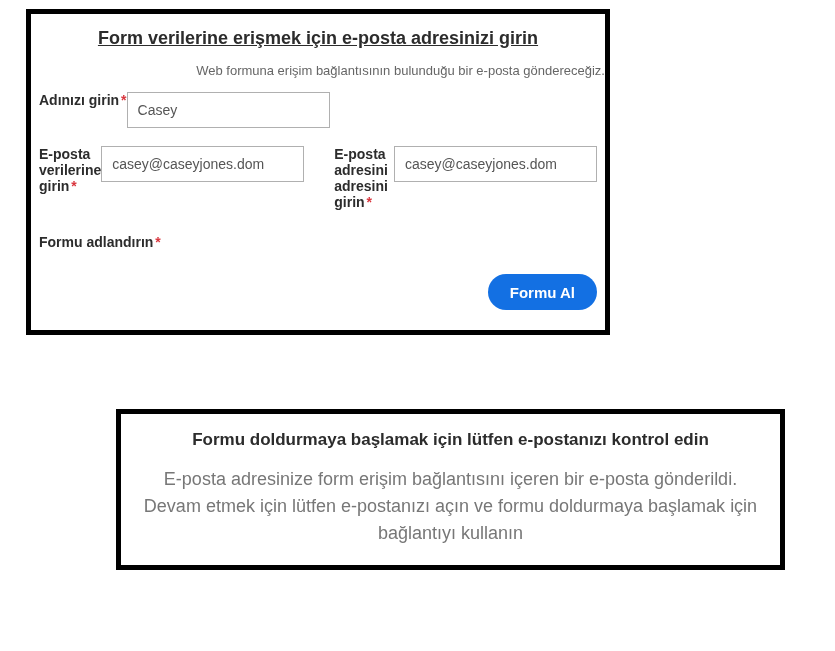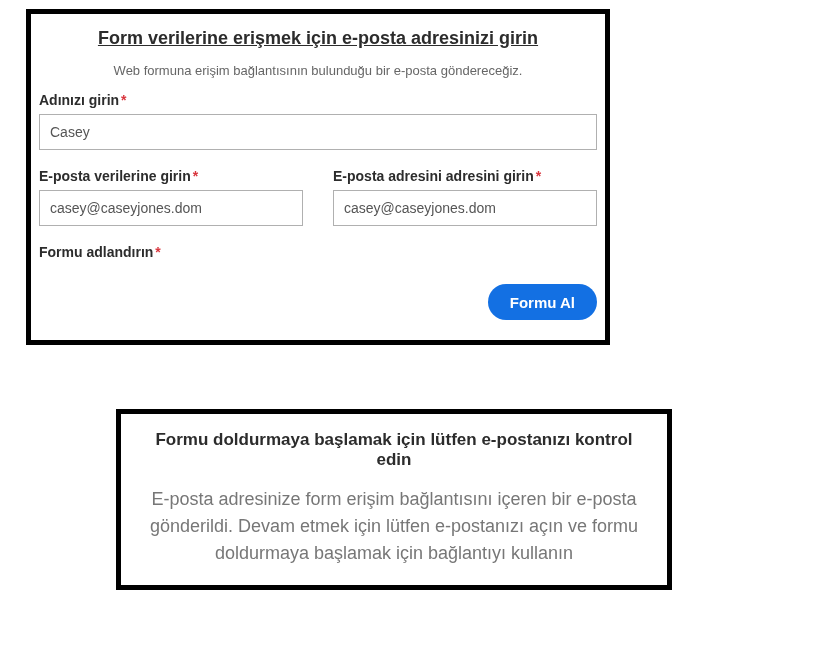--- a/index.html
+++ b/index.html
@@ -25,35 +25,35 @@
     font-size: 18px;
     font-weight: 600;
     text-align: center;
     color: #2c2c2c;
     margin-bottom: 14px;
     text-decoration: underline;
   }
   .subtitle {
     font-size: 13px;
     color: #666;
-    text-align: center;
+    text-align: right;
     margin-bottom: 14px;
   }
   .form-body {
     padding: 0 8px;
   }
   .row {
     display: flex;
     gap: 30px;
     margin-bottom: 18px;
   }
   .field {
     flex: 1;
     display: flex;
-    flex-direction: column;
+    flex-direction: row;
   }
   .field.full { width: 100%; gap: 24px; }
   .flabel {
     font-size: 14px;
     font-weight: 600;
     color: #2c2c2c;
     margin-bottom: 6px;
   }
   .req { color: #d9363e; margin-left: 2px; }
   .tinput {
@@ -78,21 +78,21 @@
     height: 36px;
     padding: 0 22px;
     font-size: 15px;
     font-weight: 600;
     cursor: pointer;
   }
   .panel-2 {
     position: absolute;
     left: 116px;
     top: 409px;
-    width: 556px;
+    width: 669px;
     padding: 16px 18px 18px 18px;
   }
   .title2 {
     font-size: 17px;
     font-weight: 600;
     text-align: center;
     color: #2c2c2c;
     margin-bottom: 16px;
   }
   .body2 {

